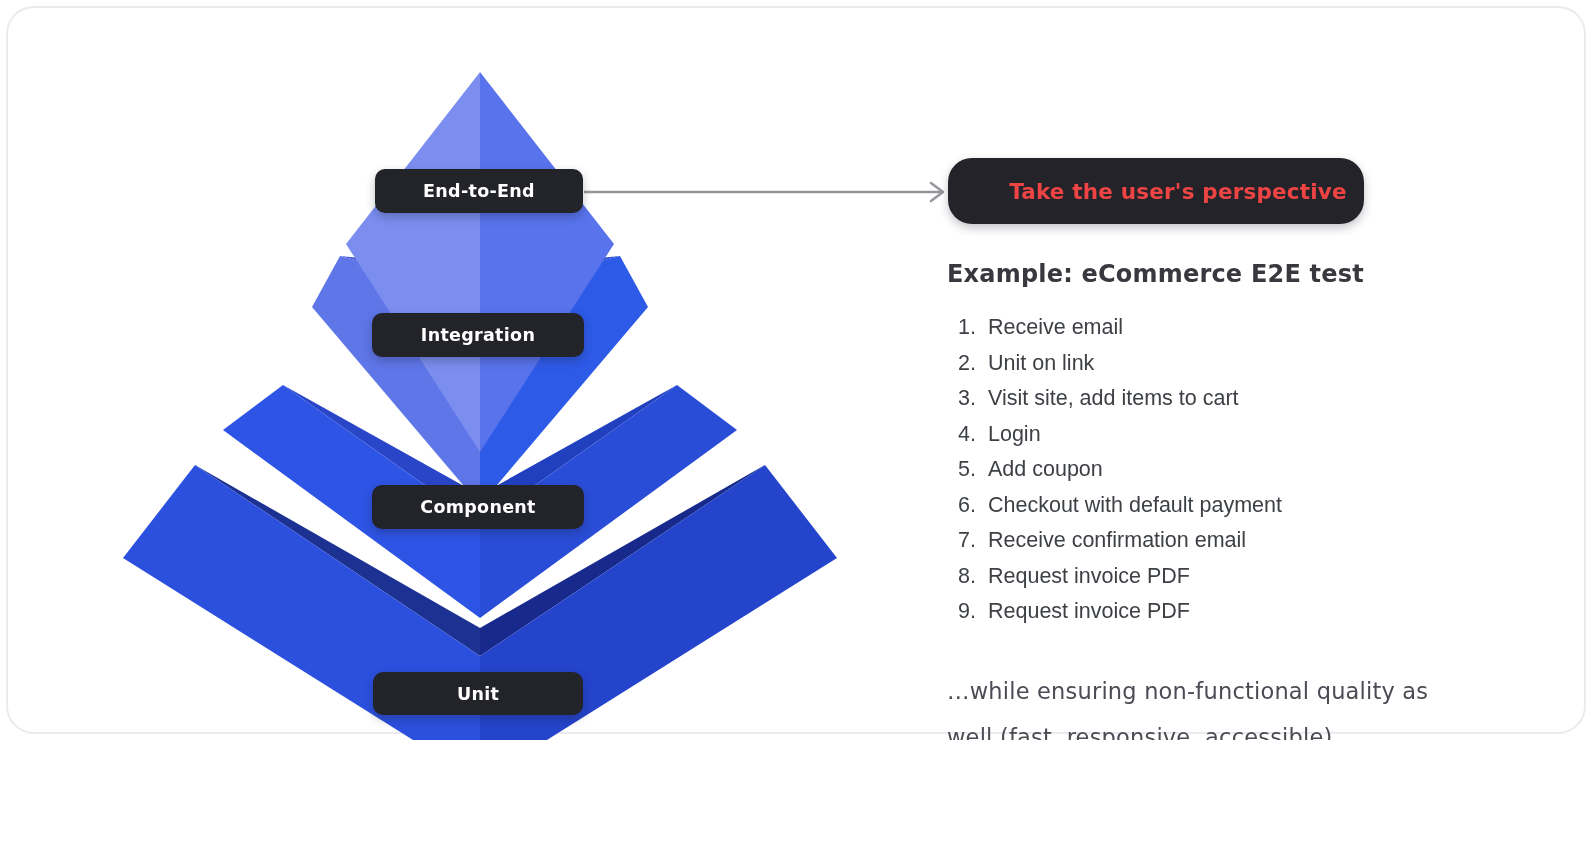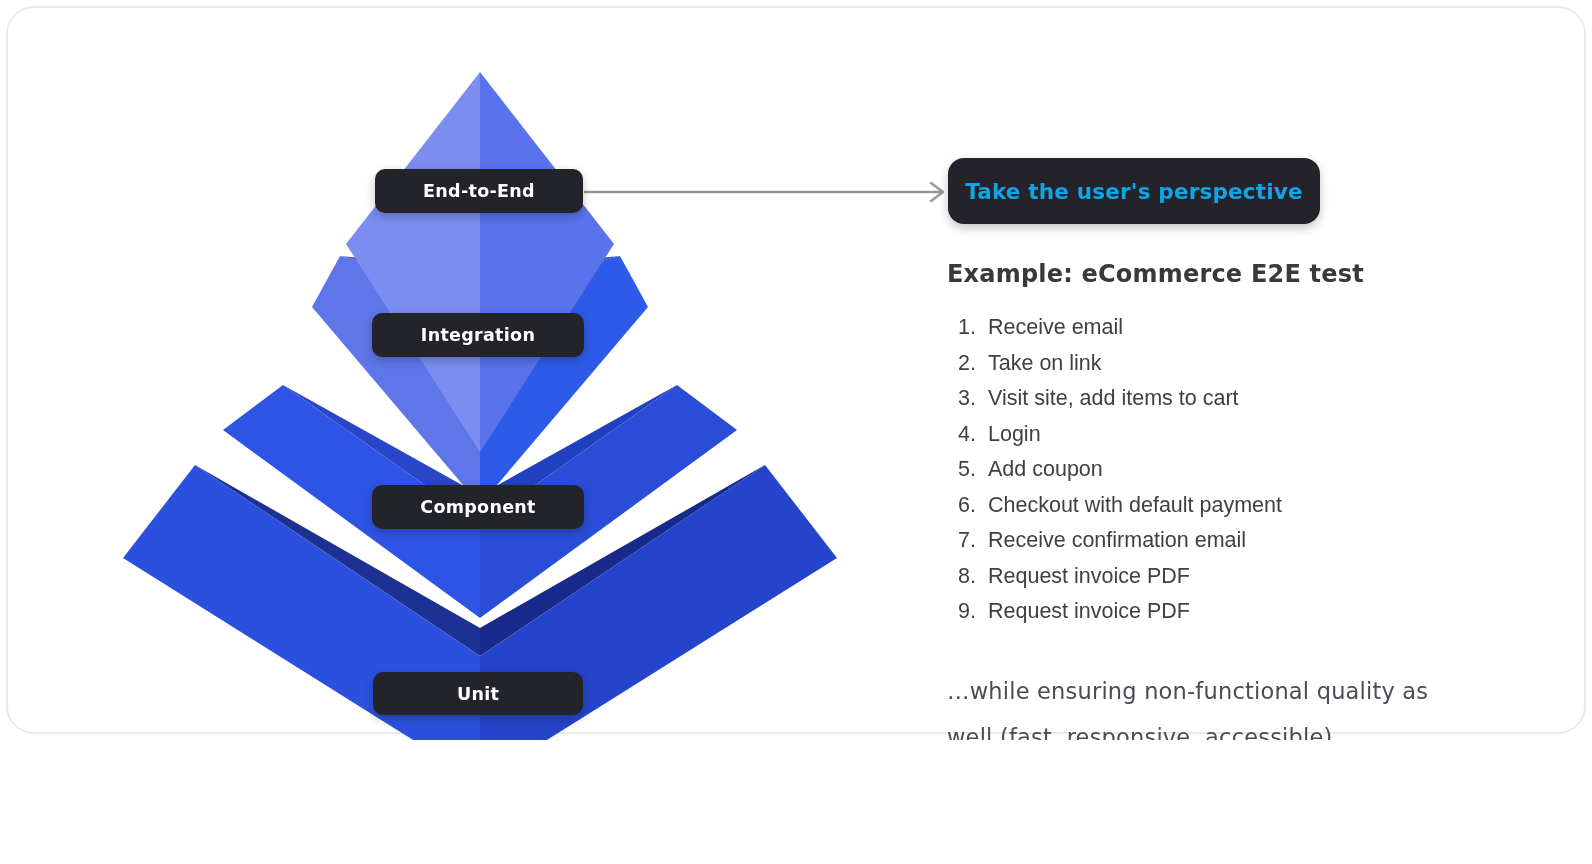--- a/index.html
+++ b/index.html
@@ -10,23 +10,23 @@
   .pyramid-svg{position:absolute;left:0;top:0;width:1592px;height:864px;}
   .pill{position:absolute;background:#232429;color:#ffffff;border-radius:10px;
         display:flex;align-items:center;justify-content:center;
         font-weight:700;font-size:17.5px;letter-spacing:.3px;
         box-shadow:0 4px 10px rgba(20,24,40,.28);}
   .pill-e2e{left:375px;top:169px;width:208px;height:44px;}
   .pill-int{left:372px;top:313px;width:212px;height:44px;}
   .pill-comp{left:372px;top:485px;width:212px;height:44px;}
   .pill-unit{left:373px;top:672px;width:210px;height:43px;}
   .callout{position:absolute;left:948px;top:158px;width:372px;height:66px;background:#232329;
-           border-radius:16px;display:flex;align-items:center;justify-content:center;
-           color:#0ea5e9;font-weight:700;font-size:21.5px;letter-spacing:.2px;
-           box-shadow:0 4px 10px rgba(20,24,40,.25);}
+           border-radius:24px;display:flex;align-items:center;justify-content:center;
+           color:#ef4444;font-weight:700;font-size:21.5px;letter-spacing:.2px;
+           box-shadow:0 4px 10px rgba(20,24,40,.25);padding-left:44px;}
   .heading{position:absolute;left:947px;top:260px;width:560px;
            font-weight:700;font-size:24px;color:#38383f;letter-spacing:.2px;}
   .steps{position:absolute;left:948px;top:316px;width:560px;margin:0;padding:0 0 0 34px;
          font-family:"Liberation Sans",sans-serif;font-size:21.5px;color:#3d4045;}
   .steps li{margin:0 0 12.5px 0;padding-left:6px;line-height:23px;}
   .footnote{position:absolute;left:947px;top:668px;width:505px;
             font-size:22.5px;line-height:46px;color:#4b4b54;letter-spacing:.2px;}
 </style>
 </head>
 <body>
@@ -72,21 +72,21 @@
   <div class="pill pill-int">Integration</div>
   <div class="pill pill-comp">Component</div>
   <div class="pill pill-unit">Unit</div>
 
   <div class="callout">Take the user's perspective</div>
 
   <div class="heading">Example: eCommerce E2E test</div>
 
   <ol class="steps">
     <li>Receive email</li>
-    <li>Take on link</li>
+    <li>Unit on link</li>
     <li>Visit site, add items to cart</li>
     <li>Login</li>
     <li>Add coupon</li>
     <li>Checkout with default payment</li>
     <li>Receive confirmation email</li>
     <li>Request invoice PDF</li>
     <li>Request invoice PDF</li>
   </ol>
 
   <div class="footnote">…while ensuring non-functional quality as well (fast, responsive, accessible).</div>

